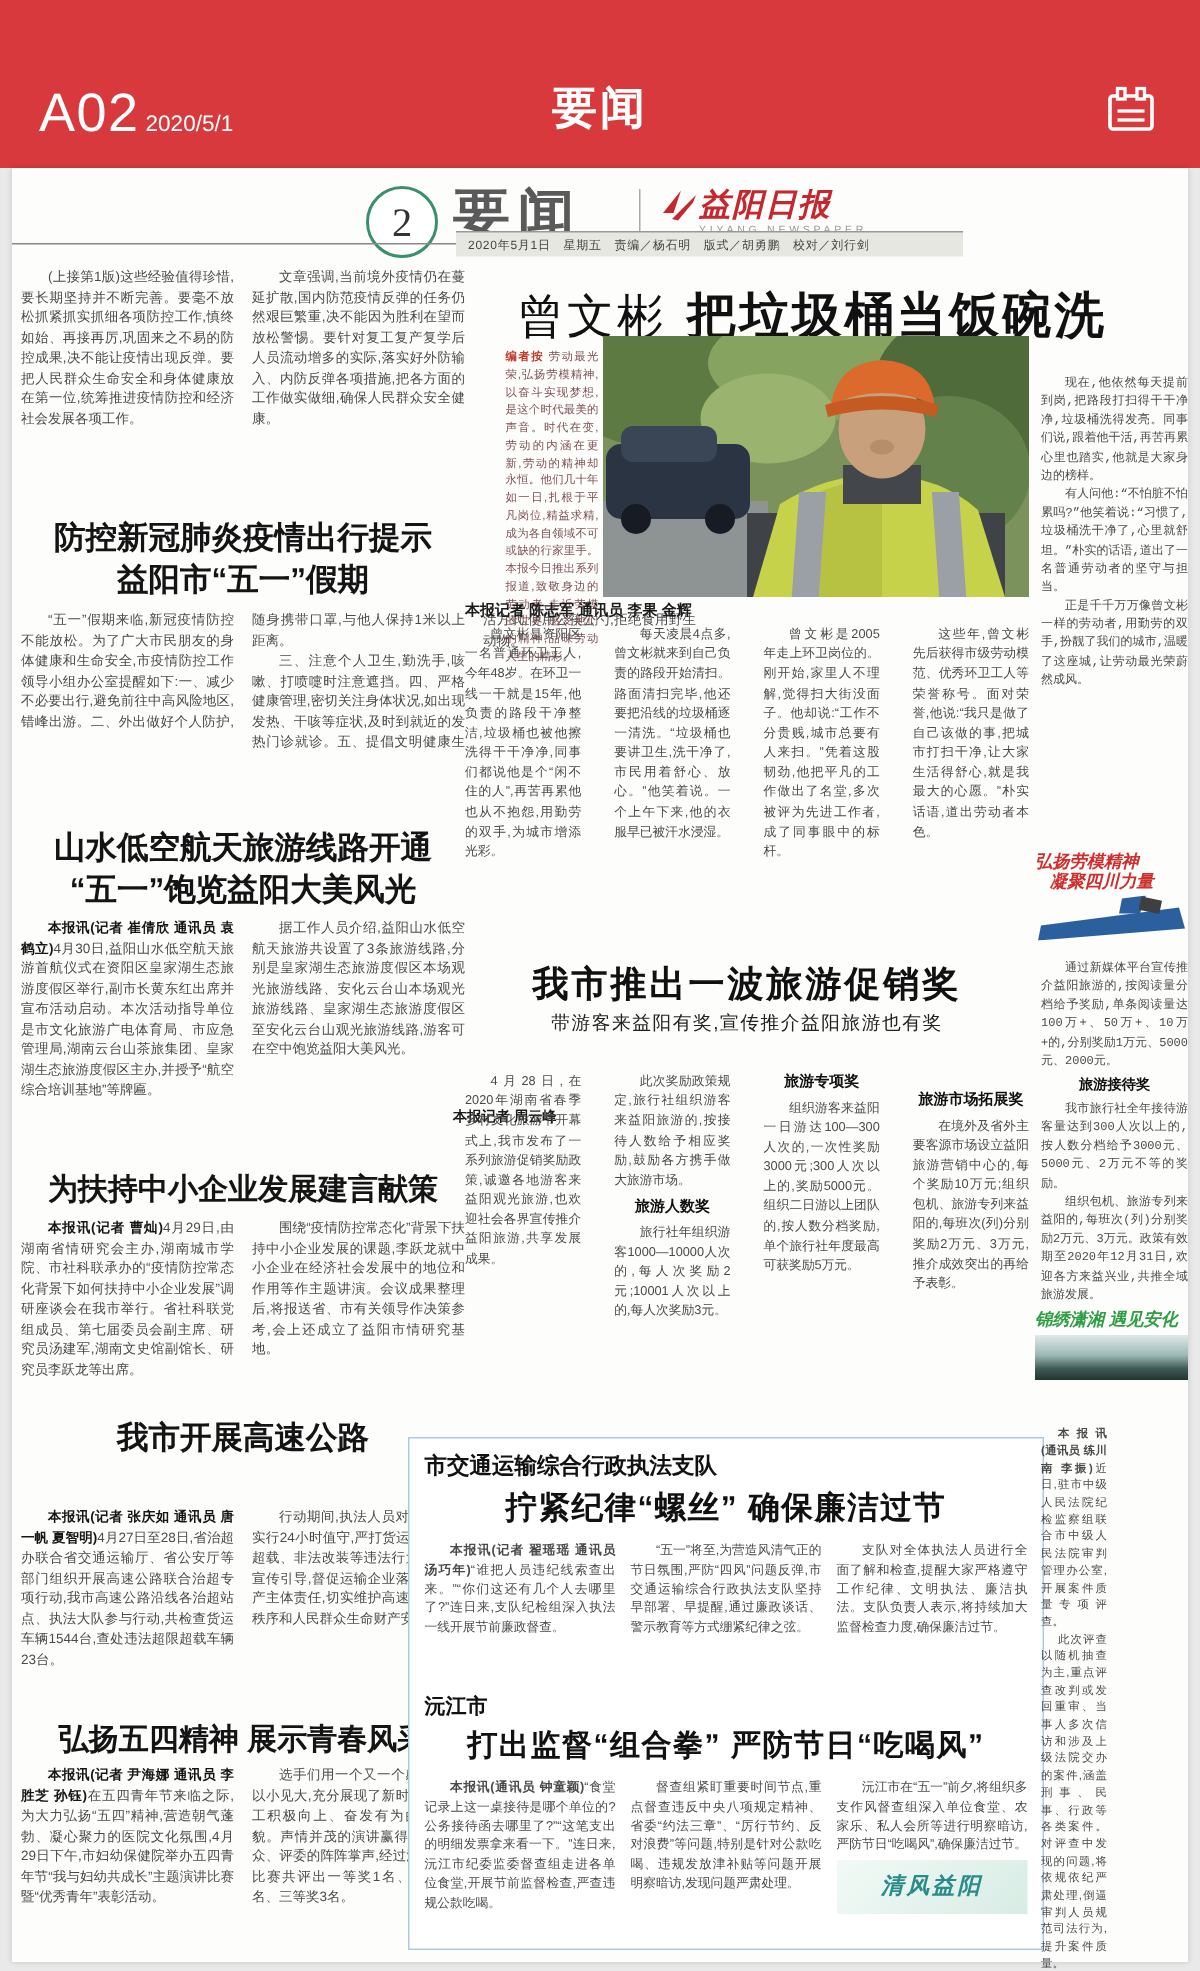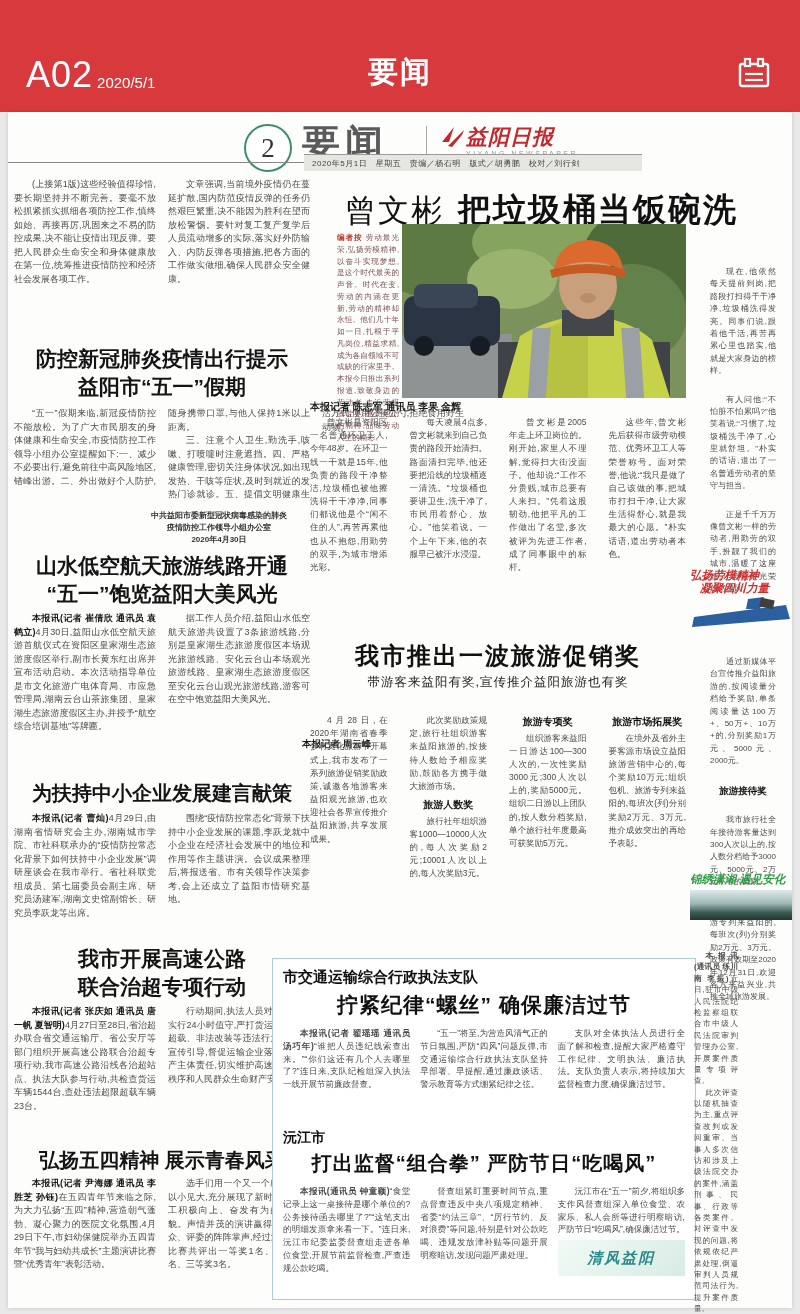--- a/index.html
+++ b/index.html
@@ -73,21 +73,21 @@
     left:264px;top:846px;width:424px;height:342px;border:1px solid #a9cce3;
     box-sizing:border-box;padding:9px 10px;background:#fff;
   }
   .kicker{font-weight:700;color:#111;}
   .boxtitle{font-weight:800;color:#111;text-align:center;letter-spacing:1px;}
   .bcols{display:flex;gap:10px;}
   .bcols .bc{flex:1;font-size:8.5px;color:#4a4a4a;text-align:justify;line-height:1.5;}
   .bcols .bc p{margin:0;text-indent:2em;}
   
   .sb{font-size:8px;color:#4a4a4a;text-align:justify;line-height:1.55;}
-  .sb p{margin:16px;text-indent:2em;}
+  .sb p{margin:0;text-indent:2em;font-family:Liberation Mono, monospace;}
   .sb .sub{font-weight:800;color:#111;text-align:center;font-size:9.5px;margin:3px 0 2px;text-indent:0;}
   .banner1{left:682px;top:456px;width:102px;height:66px;}
   .banner1 .t{font-size:11.5px;font-weight:800;font-style:italic;color:#cf2e2e;line-height:1.25;white-space:nowrap;}
   .banner2{left:682px;top:760px;width:102px;height:60px;}
   .banner2 .t{font-size:11.5px;font-weight:800;font-style:italic;color:#2f9e44;white-space:nowrap;}
   .scene{width:102px;height:30px;margin-top:3px;background:linear-gradient(180deg,#dfe9ea 0%,#9db8b4 45%,#3c5a55 75%,#24342f 100%);}
   .qingfeng{
     margin-top:4px;height:36px;background:linear-gradient(135deg,#f2faf6,#d7ece4);
     display:flex;align-items:center;justify-content:center;
   }
@@ -144,44 +144,38 @@
   </div>
 
   <div class="abs hl l2" style="left:6px;top:233px;width:296px;">
     <div>防控新冠肺炎疫情出行提示</div>
     <div>益阳市“五一”假期</div>
   </div>
   <div class="abs bt cols2" style="left:6px;top:295px;width:296px;height:100px;">
     <p>“五一”假期来临,新冠疫情防控不能放松。为了广大市民朋友的身体健康和生命安全,市疫情防控工作领导小组办公室提醒如下:一、减少不必要出行,避免前往中高风险地区,错峰出游。二、外出做好个人防护,随身携带口罩,与他人保持1米以上距离。</p>
     <p>三、注意个人卫生,勤洗手,咳嗽、打喷嚏时注意遮挡。四、严格健康管理,密切关注身体状况,如出现发热、干咳等症状,及时到就近的发热门诊就诊。五、提倡文明健康生活方式,使用公筷公勺,拒绝食用野生动物。</p>
   </div>
-  <div class="abs sig" style="left:120px;top:398px;width:182px;">
-    <div>中共益阳市委新型冠状病毒感染的肺炎</div>
-    <div>疫情防控工作领导小组办公室</div>
-    <div>2020年4月30日</div>
-  </div>
 
   <div class="abs hl l2" style="left:6px;top:440px;width:296px;">
     <div>山水低空航天旅游线路开通</div>
     <div>“五一”饱览益阳大美风光</div>
   </div>
   <div class="abs bt cols2" style="left:6px;top:500px;width:296px;height:152px;">
     <p><b class="lead">本报讯(记者 崔倩欣 通讯员 袁鹤立)</b><span>4月30日,益阳山水低空航天旅游首航仪式在资阳区皇家湖生态旅游度假区举行,副市长黄东红出席并宣布活动启动。本次活动指导单位是市文化旅游广电体育局、市应急管理局,湖南云台山茶旅集团、皇家湖生态旅游度假区主办,并授予“航空综合培训基地”等牌匾。</span></p>
     <p>据工作人员介绍,益阳山水低空航天旅游共设置了3条旅游线路,分别是皇家湖生态旅游度假区本场观光旅游线路、安化云台山本场观光旅游线路、皇家湖生态旅游度假区至安化云台山观光旅游线路,游客可在空中饱览益阳大美风光。</p>
   </div>
 
   <div class="abs hl l1" style="left:6px;top:668px;width:296px;">为扶持中小企业发展建言献策</div>
   <div class="abs bt cols2" style="left:6px;top:700px;width:296px;height:124px;">
     <p><b class="lead">本报讯(记者 曹灿)</b><span>4月29日,由湖南省情研究会主办,湖南城市学院、市社科联承办的“疫情防控常态化背景下如何扶持中小企业发展”调研座谈会在我市举行。省社科联党组成员、第七届委员会副主席、研究员汤建军,湖南文史馆副馆长、研究员李跃龙等出席。</span></p>
     <p>围绕“疫情防控常态化”背景下扶持中小企业发展的课题,李跃龙就中小企业在经济社会发展中的地位和作用等作主题讲演。会议成果整理后,将报送省、市有关领导作决策参考,会上还成立了益阳市情研究基地。</p>
   </div>
 
   <div class="abs hl l2" style="left:6px;top:833px;width:296px;">
     <div>我市开展高速公路</div>
-    <div>联合治超专项行动</div>
   </div>
   <div class="abs bt cols2" style="left:6px;top:893px;width:296px;height:130px;">
     <p><b class="lead">本报讯(记者 张庆如 通讯员 唐一帆 夏智明)</b><span>4月27日至28日,省治超办联合省交通运输厅、省公安厅等部门组织开展高速公路联合治超专项行动,我市高速公路沿线各治超站点、执法大队参与行动,共检查货运车辆1544台,查处违法超限超载车辆23台。</span></p>
     <p>行动期间,执法人员对重点路段实行24小时值守,严打货运车辆超限超载、非法改装等违法行为,并通过宣传引导,督促运输企业落实安全生产主体责任,切实维护高速公路通行秩序和人民群众生命财产安全。</p>
   </div>
 
   <div class="abs hl l1" style="left:6px;top:1035px;width:296px;">弘扬五四精神 展示青春风采</div>
   <div class="abs bt cols2" style="left:6px;top:1065px;width:296px;height:128px;">
     <p><b class="lead">本报讯(记者 尹海娜 通讯员 李胜芝 孙钰)</b><span>在五四青年节来临之际,为大力弘扬“五四”精神,营造朝气蓬勃、凝心聚力的医院文化氛围,4月29日下午,市妇幼保健院举办五四青年节“我与妇幼共成长”主题演讲比赛暨“优秀青年”表彰活动。</span></p>
     <p>选手们用一个又一个感人故事,以小见大,充分展现了新时代青年职工积极向上、奋发有为的精神风貌。声情并茂的演讲赢得了在场观众、评委的阵阵掌声,经过激烈角逐,比赛共评出一等奖1名、二等奖2名、三等奖3名。</p>
@@ -249,21 +243,21 @@
     <div class="mc">
       <p>此次奖励政策规定,旅行社组织游客来益阳旅游的,按接待人数给予相应奖励,鼓励各方携手做大旅游市场。</p>
       <div class="sub">旅游人数奖</div>
       <p>旅行社年组织游客1000—10000人次的,每人次奖励2元;10001人次以上的,每人次奖励3元。</p>
     </div>
     <div class="mc">
       <div class="sub" style="margin-top:0;">旅游专项奖</div>
       <p>组织游客来益阳一日游达100—300人次的,一次性奖励3000元;300人次以上的,奖励5000元。组织二日游以上团队的,按人数分档奖励,单个旅行社年度最高可获奖励5万元。</p>
     </div>
     <div class="mc">
-      <div class="sub" style="margin-top:0;">旅游市场拓展奖</div>
+      <div class="sub" style="margin-top:12px;">旅游市场拓展奖</div>
       <p>在境外及省外主要客源市场设立益阳旅游营销中心的,每个奖励10万元;组织包机、旅游专列来益阳的,每班次(列)分别奖励2万元、3万元,推介成效突出的再给予表彰。</p>
     </div>
   </div>
 
   <div class="abs sb" style="left:686px;top:138px;width:98px;height:312px;">
     <p>现在,他依然每天提前到岗,把路段打扫得干干净净,垃圾桶洗得发亮。同事们说,跟着他干活,再苦再累心里也踏实,他就是大家身边的榜样。</p>
     <p>有人问他:“不怕脏不怕累吗?”他笑着说:“习惯了,垃圾桶洗干净了,心里就舒坦。”朴实的话语,道出了一名普通劳动者的坚守与担当。</p>
     <p>正是千千万万像曾文彬一样的劳动者,用勤劳的双手,扮靓了我们的城市,温暖了这座城,让劳动最光荣蔚然成风。</p>
   </div>
 

